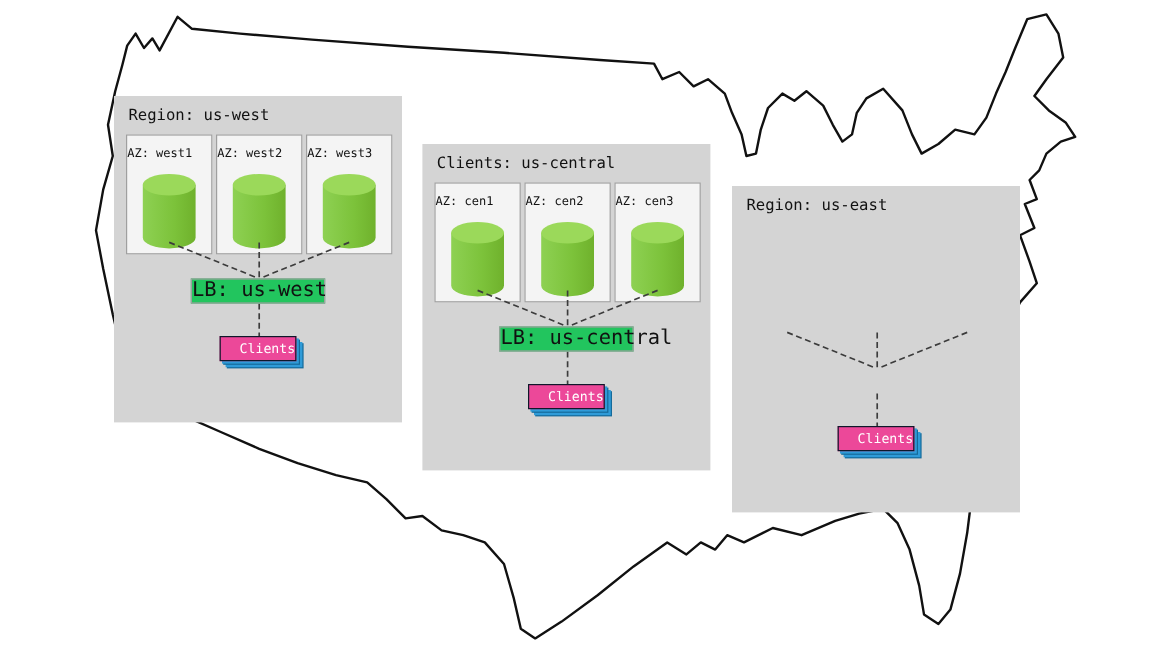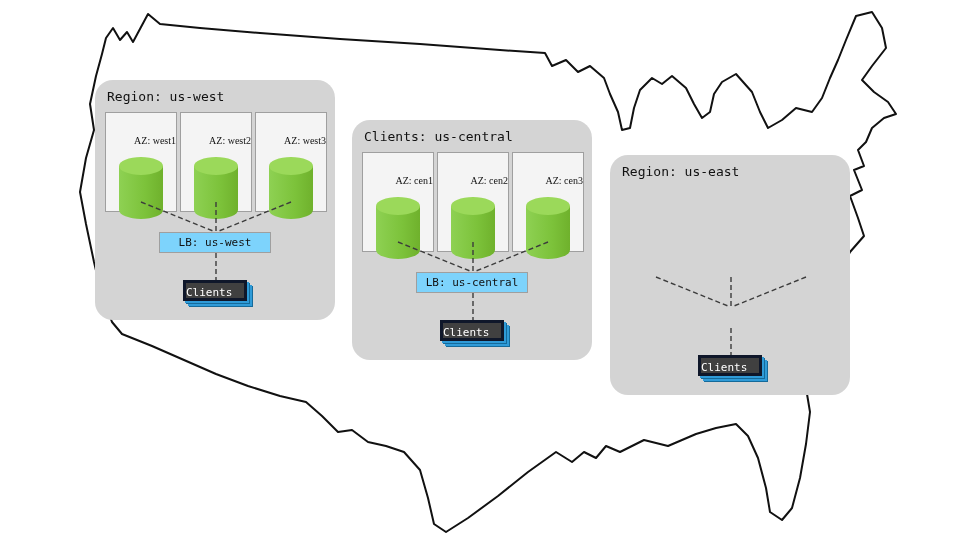--- a/index.html
+++ b/index.html
@@ -1,53 +1,53 @@
 <!DOCTYPE html>
 <html><head>
 <meta charset="utf-8">
 <style>
   html,body { margin:0; padding:0; background:#fff; }
   body { font-family:"DejaVu Sans Mono","Liberation Mono",monospace; }
   .stage { position:relative; width:960px; height:540px; background:#ffffff; overflow:hidden; }
 
   .usmap { position:absolute; left:0; top:0; width:960px; height:540px; }
 
-  .region { position:absolute; width:240px; height:240px; background:#d4d4d4;border-radius:18px; }
+  .region { position:absolute; width:240px; height:272px; background:#d4d4d4; }
   .region-title { position:absolute; left:12px; top:9px; font-size:13px; color:#111; white-space:nowrap; }
 
   .az-row { position:absolute; left:10px; top:32px; display:flex; gap:3px; z-index:1; }
   .az-box { width:72px; height:100px; background:#f4f4f4; border:1px solid #9f9f9f; box-sizing:border-box; }
-  .az-label { text-align:right; font-size:10px; line-height:12px; padding-top:22px; color:#111; white-space:nowrap;font-family:Liberation Serif, serif; }
+  .az-label { text-align:left; font-size:10px; line-height:12px; padding-top:10px; color:#111; white-space:nowrap; }
 
   .cylinder { position:relative; width:44px; height:62px; margin:10px auto 0; }
   .cylinder::before { 
     content:""; position:absolute; left:0; top:9px; width:44px; height:53px;
     background:linear-gradient(90deg,#8ed153,#7cc23a 60%,#6fb12c);
     border-radius:0 0 22px 22px / 0 0 9px 9px;
   }
   .cylinder::after { 
     content:""; position:absolute; left:0; top:0; width:44px; height:18px;
     background:#9bd95a; border-radius:50%;
   }
 
   .connectors { position:absolute; left:0; top:0; width:240px; height:252px; pointer-events:none; z-index:2; }
   .connectors line { stroke:#3c3c3c; stroke-width:1.4; stroke-dasharray:5 3; }
 
   .lb-box {
     position:absolute; top:152px; left:50%; transform:translateX(-50%);
     width:112px; height:21px; box-sizing:border-box;
-    background:#7dd3fc; border:1px solid #9f9f9f;
-    font-size:11px; line-height:19px; text-align:center; color:#111; z-index:3; white-space:nowrap;
+    background:#22c55e; border:1px solid #9f9f9f;
+    font-size:17px; line-height:19px; text-align:center; color:#111; z-index:3; white-space:nowrap;
   }
 
   .clients-box {
     position:absolute; top:200px; left:50%; transform:translateX(-50%);
     width:64px; height:21px; box-sizing:border-box;
-    background:#404040; border:3px solid #0f172a;
-    color:#fff; font-size:11px; line-height:19px; text-align:left; z-index:3;
+    background:#ec4899; border:1px solid #0f172a;
+    color:#fff; font-size:11px; line-height:19px; text-align:right; z-index:3;
     box-shadow:2px 2px 0 0 #2f9bd8, 3px 3px 0 0 #156a9a, 5px 5px 0 0 #2f9bd8, 6px 6px 0 0 #156a9a;
   }
 </style>
 </head>
 <body>
 
 <div class="stage">
 
   <svg class="usmap" viewBox="0 0 960 540" aria-hidden="true">
     <path d="M106 38 L113 28 L120 40 L127 32 L133 42 L148 14 L160 24 L200 28 L260 33 L340 39 L420 44 L500 50 L545 53 L552 66 L566 60 L578 72 L590 66 L604 78 L610 94 L618 112 L622 130 L630 128 L634 108 L640 90 L652 78 L662 84 L672 76 L686 88 L694 104 L702 118 L710 112 L714 94 L722 82 L736 74 L752 92 L760 112 L768 128 L782 120 L796 108 L812 112 L822 98 L830 78 L838 60 L846 40 L856 16 L872 12 L882 28 L886 48 L872 66 L862 80 L874 92 L888 102 L896 114 L884 118 L872 128 L866 142 L858 150 L864 166 L854 170 L862 190 L850 196 L858 218 L864 236 L850 252 L840 272 L824 296 L812 318 L804 340 L800 362 L806 388 L810 412 L806 444 L800 478 L792 508 L782 520 L770 512 L766 488 L758 458 L748 436 L736 424 L716 428 L696 434 L668 446 L644 440 L620 452 L606 446 L596 458 L584 452 L572 462 L556 452 L528 472 L498 496 L468 518 L446 532 L434 524 L428 498 L420 470 L404 452 L386 446 L368 442 L352 430 L338 432 L322 416 L306 402 L280 396 L248 386 L216 374 L184 360 L152 346 L122 334 L112 322 L102 296 L94 262 L86 224 L80 192 L86 158 L94 130 L90 104 L96 76 L102 54 Z" fill="#ffffff" stroke="#111111" stroke-width="2" stroke-linejoin="round"></path>

